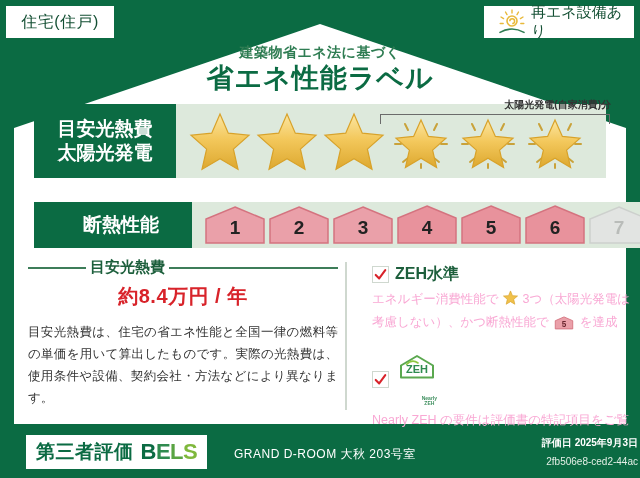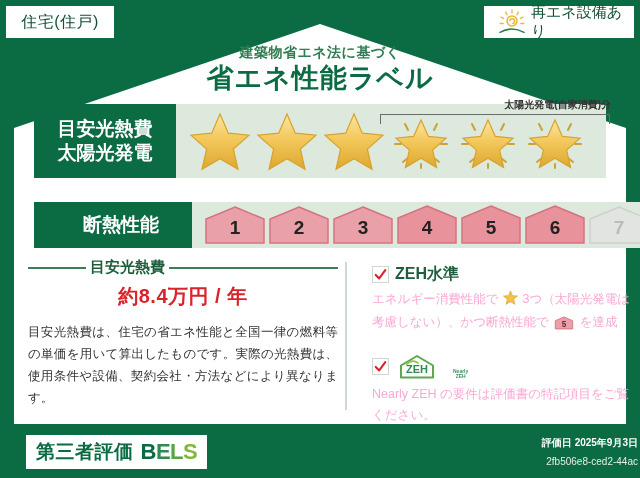--- a/index.html
+++ b/index.html
@@ -104,21 +104,21 @@
   .zeh-head{display:flex;align-items:center;gap:6px;}
   .check-box{
     flex:0 0 17px;width:17px;height:17px;background:#ffffff;border:1px solid #cfd8cf;
     box-sizing:border-box;display:flex;align-items:center;justify-content:center;
   }
   .zeh-title{font-size:16px;font-weight:bold;color:#1d5f3c;white-space:nowrap;}
   .zeh-body{margin-top:4px;font-size:12.5px;color:#f9a8d4;line-height:1.7;}
   .inline-star{vertical-align:-2px;margin:0 1px;}
   .inline-house{vertical-align:-4px;margin:0 2px;}
   #zeh-block-2{margin-top:16px;}
-  .zeh-logo-wrap{display:inline-flex;align-items:flex-end;gap:16px;margin-left:2px;}
+  .zeh-logo-wrap{display:inline-flex;align-items:flex-end;gap:16px;margin-left:2px;flex-direction:column;}
   .zeh-logo-sub{font-size:5px;color:#3f8f5f;line-height:1.05;font-weight:bold;text-align:center;}
 
   
   #footer{position:absolute;left:12px;bottom:0;width:640px;height:50px;background:#0b6b43;}
   #bels-box{
     position:absolute;left:14px;top:7px;height:34px;background:#ffffff;
     display:flex;align-items:center;padding:0 10px;gap:7px;box-sizing:border-box;
   }
   #bels-jp{font-size:19px;font-weight:bold;color:#0b6b43;letter-spacing:0.5px;}
   #bels-en{font-size:22px;font-weight:bold;letter-spacing:-0.5px;}
@@ -359,20 +359,21 @@
 
   </div>
 
   <div id="footer">
     <div id="bels-box">
       <span id="bels-jp">第三者評価</span>
       <span id="bels-en">
         <span class="b1">B</span><span class="b2">E</span><span class="b3">L</span><span class="b4">S</span>
       </span>
     </div>
+    <div id="prop-info">GRAND   D-ROOM   大秋   203号室</div>
     <div id="eval-date">
       <span>評価日</span>
       <span>2025年9月3日</span>
     </div>
     <div id="eval-id">2fb506e8-ced2-44ac</div>
   </div>
 
 </div>
 
 </body></html>

